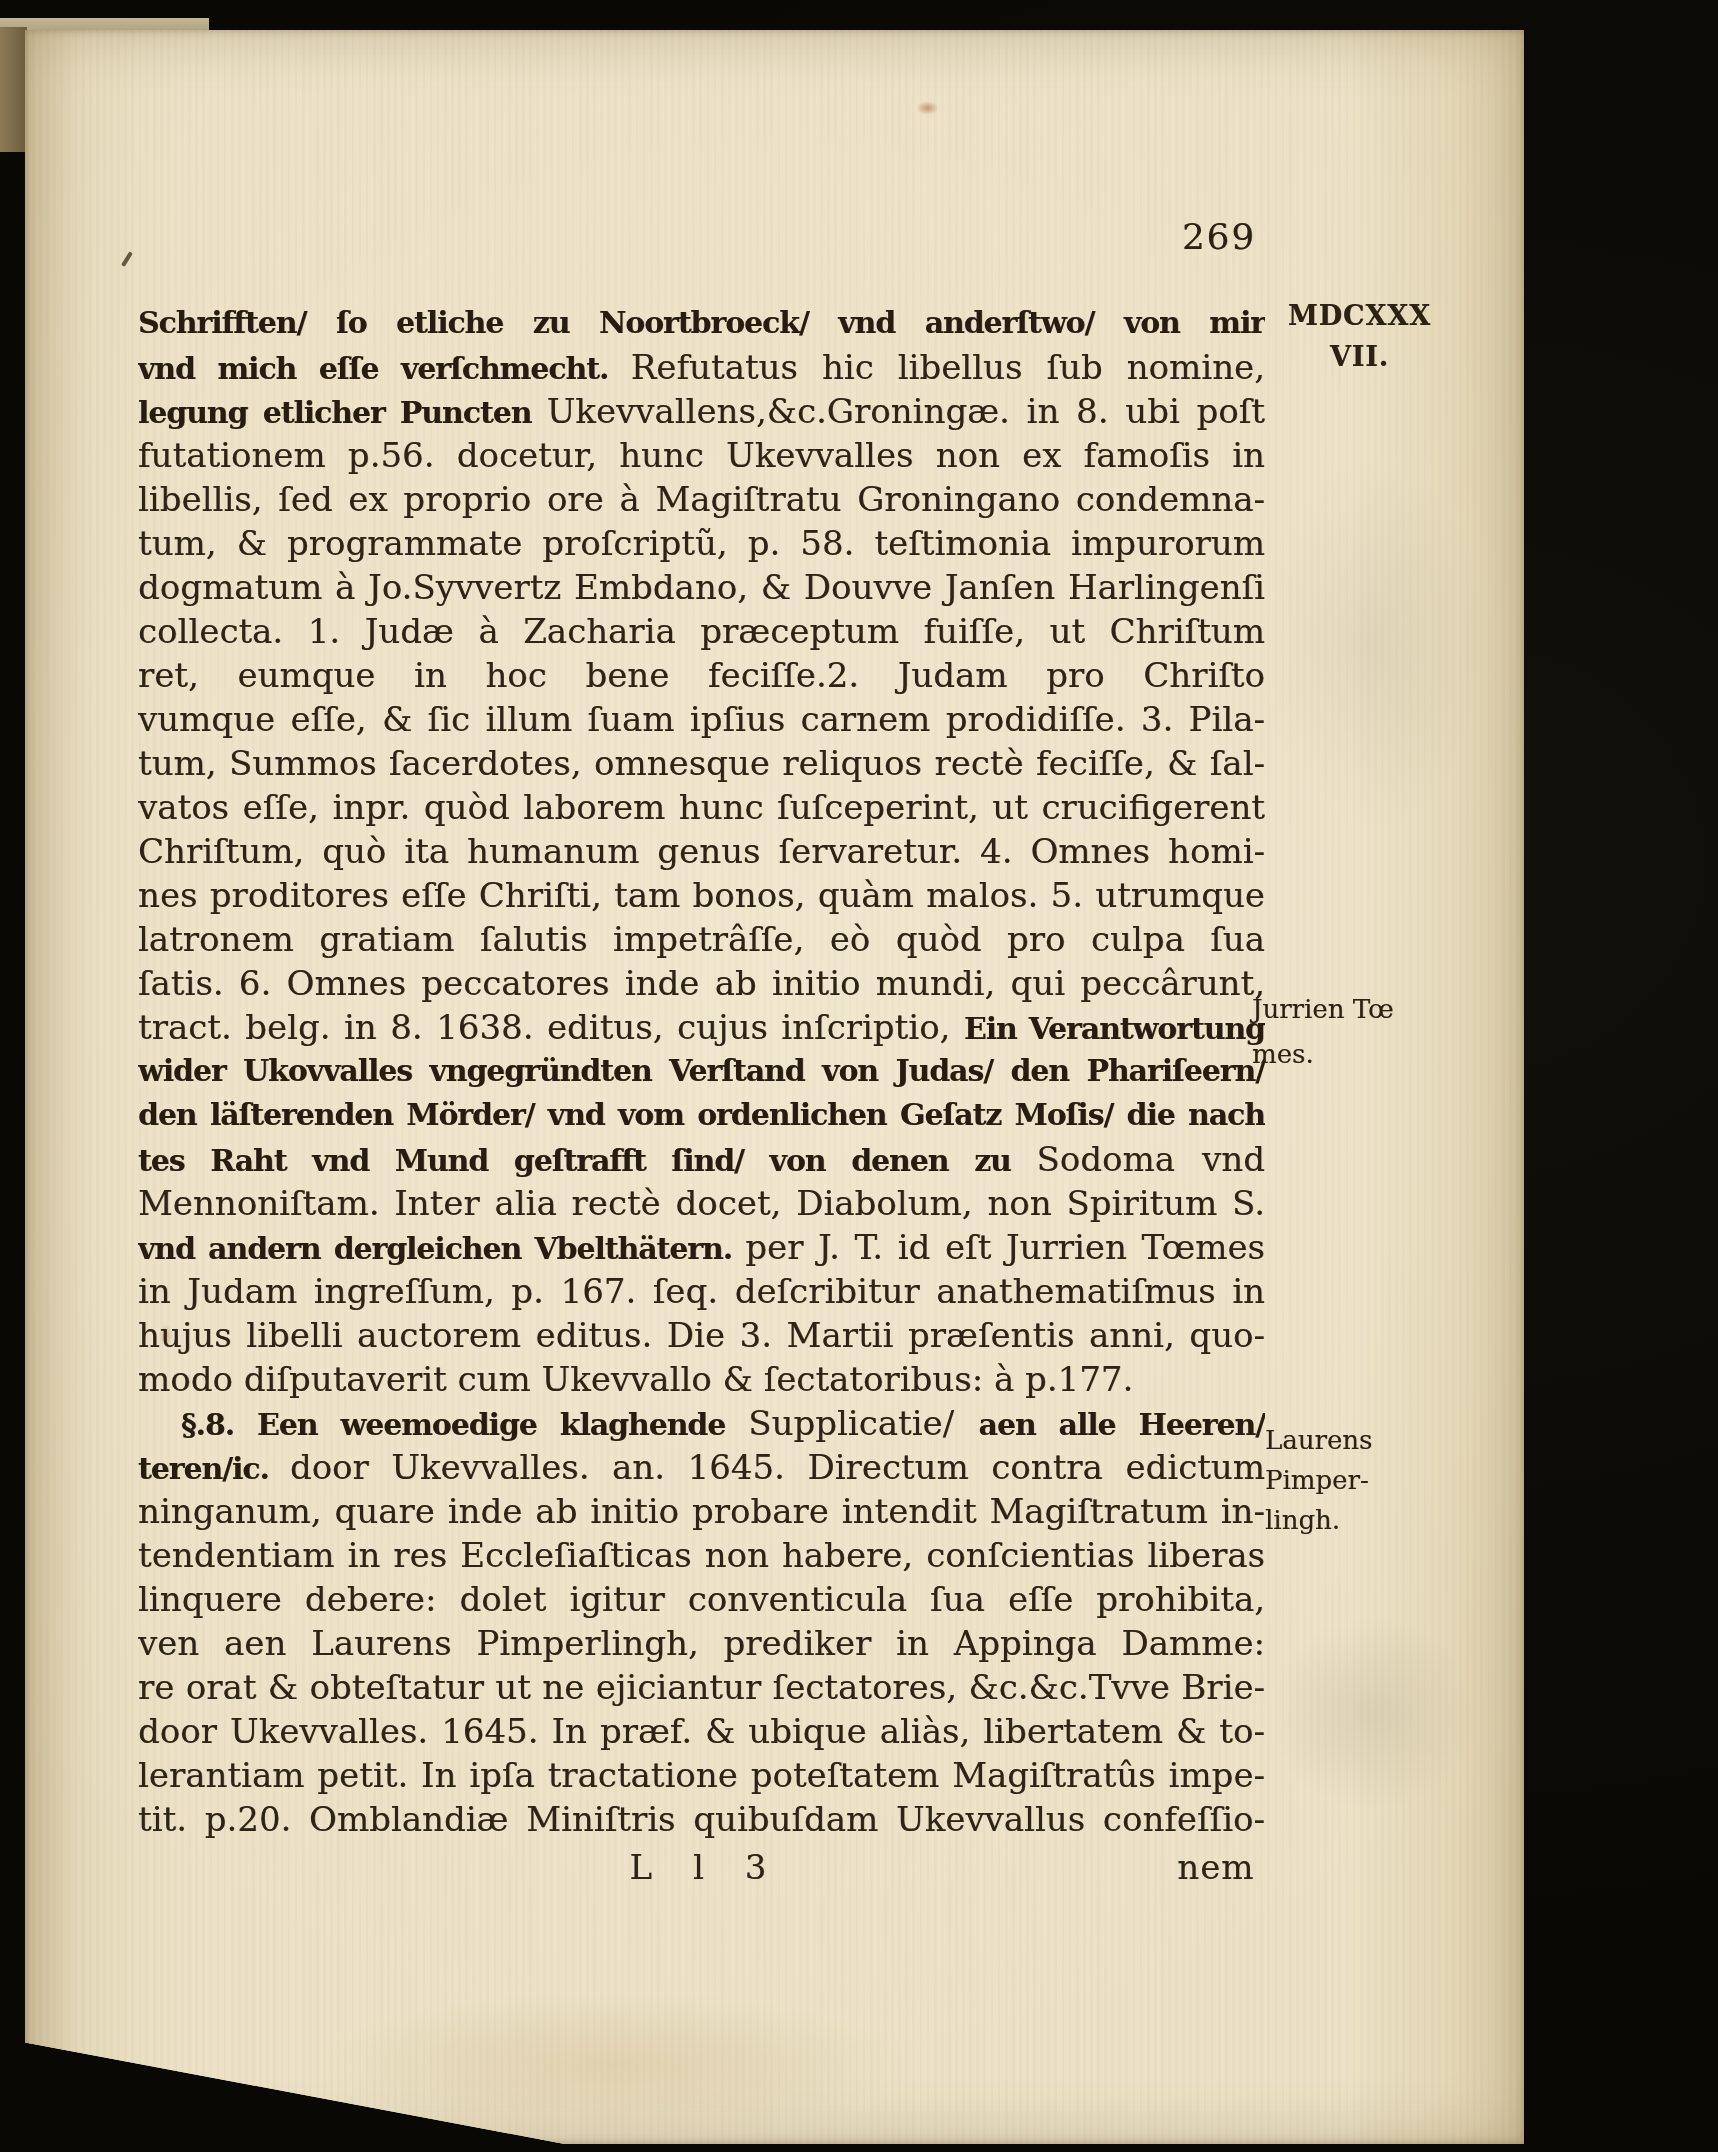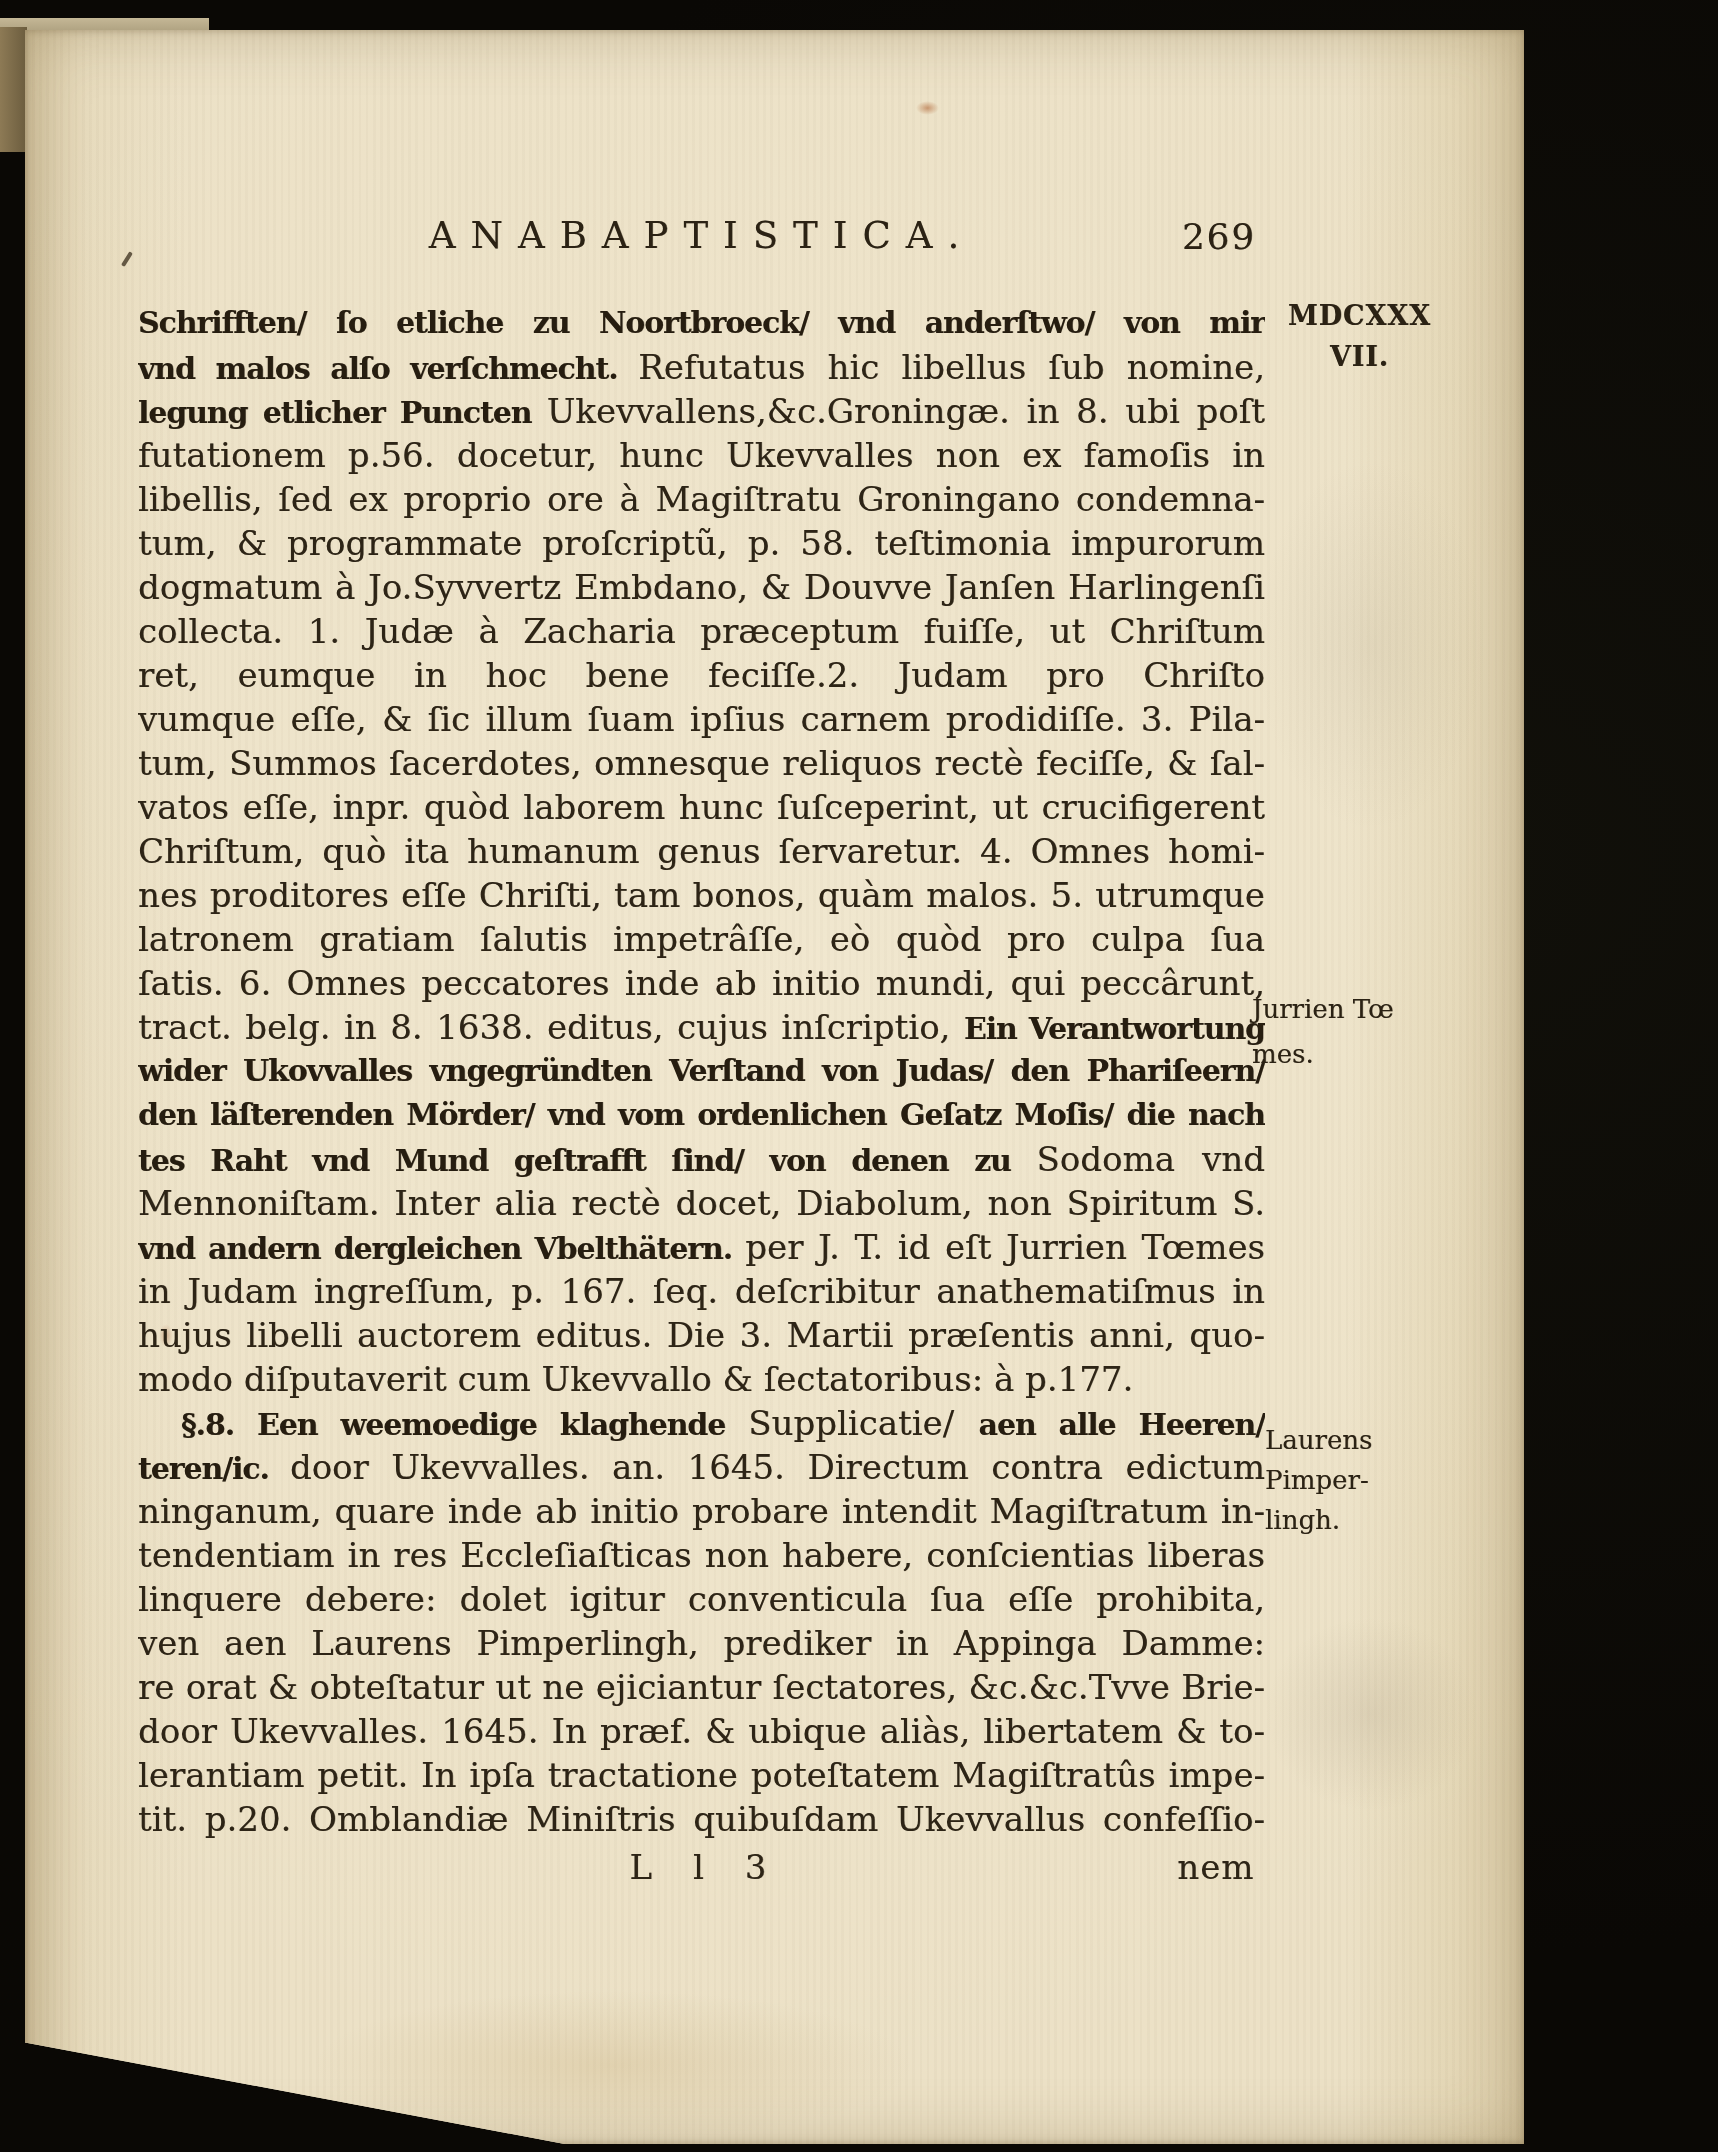--- a/index.html
+++ b/index.html
@@ -68,27 +68,26 @@
 <div class="paper">
   <div class="foxing ghost-1"></div>
   <div class="foxing ghost-2"></div>
   <div class="foxing fox-1"></div>
   <div class="foxing fox-2"></div>
   <div class="foxing stain-bottom"></div>
   <div class="pen-flick"></div>
 
   <div class="col">
     <div class="header-row">
-      <div class="title">ANABAPTISTICA.</div>
       <div class="pagenum">269</div>
     </div>
 
     <div class="body-text">
         <div class="line"><span class="f">Schrifften/ ſo etliche zu Noortbroeck/ vnd anderſtwo/ von mir außgeſprengt/</span></div>
-        <div class="line"><span class="f">vnd malos alſo verſchmecht. </span><span class="r">Refutatus hic libellus ſub nomine, </span></div>
+        <div class="line"><span class="f">vnd mich eſſe verſchmecht. </span><span class="r">Refutatus hic libellus ſub nomine, </span></div>
         <div class="line"><span class="f">legung etlicher Puncten </span><span class="r">Ukevvallens,&amp;c.Groningæ. in 8. ubi poſt re-</span></div>
         <div class="line"><span class="r">futationem p.56. docetur, hunc Ukevvalles non ex famoſis in illum</span></div>
         <div class="line"><span class="r">libellis, ſed ex proprio ore à Magiſtratu Groningano condemna-</span></div>
         <div class="line"><span class="r">tum, &amp; programmate proſcriptũ, p. 58. teſtimonia impurorum ejus</span></div>
         <div class="line"><span class="r">dogmatum à Jo.Syvvertz Embdano, &amp; Douvve Janſen Harlingenſi</span></div>
         <div class="line"><span class="r">collecta. 1. Judæ à Zacharia præceptum fuiſſe, ut Chriſtum prode-</span></div>
         <div class="line"><span class="r">ret, eumque in hoc bene feciſſe.2. Judam pro Chriſto mortuum,ſal-</span></div>
         <div class="line"><span class="r">vumque eſſe, &amp; ſic illum ſuam ipſius carnem prodidiſſe. 3. Pila-</span></div>
         <div class="line"><span class="r">tum, Summos ſacerdotes, omnesque reliquos rectè feciſſe, &amp; ſal-</span></div>
         <div class="line"><span class="r">vatos eſſe, inpr. quòd laborem hunc ſuſceperint, ut crucifigerent</span></div>

